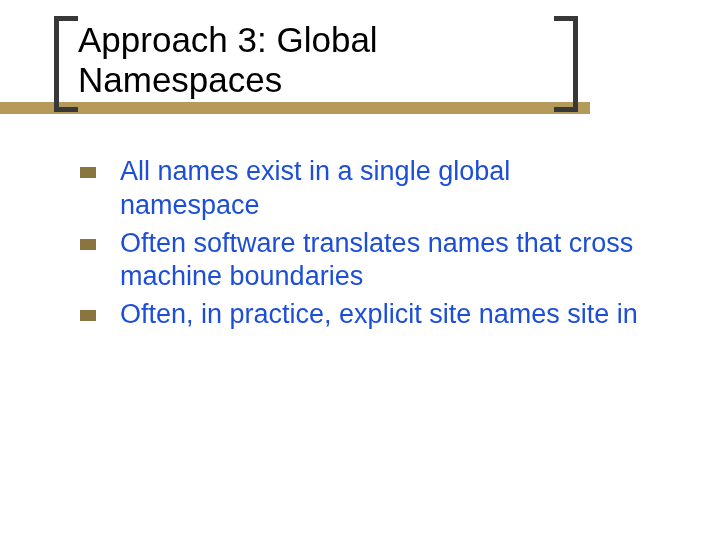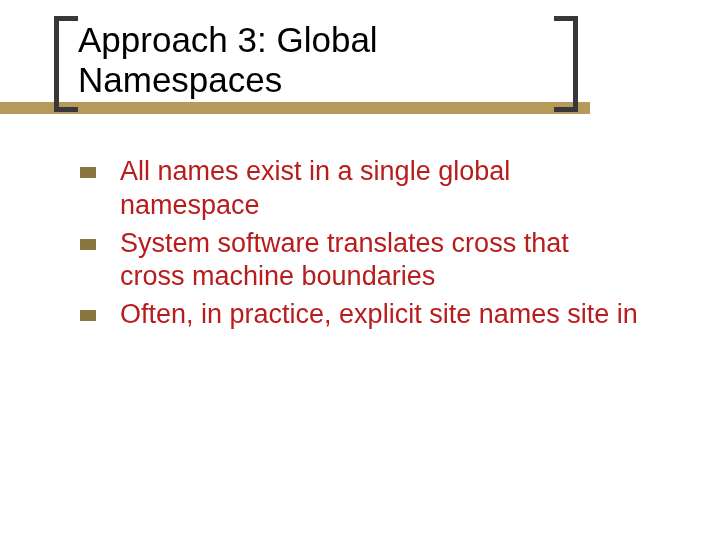--- a/index.html
+++ b/index.html
@@ -81,21 +81,21 @@
     width: 11px;
     height: 11px;
     background: #8a753f;
     margin-top: 12px;
     margin-right: 24px;
   }
   .bullet-text {
     flex: 1;
     font-size: 27px;
     line-height: 1.25;
-    color: #b91c1c;
+    color: #1d4ed8;
   }
 </style>
 </head>
 <body>
 
 <div class="slide">
 
   <div class="accent-bar"></div>
 
   <div class="title-frame">
@@ -107,21 +107,21 @@
 
   <div class="body">
 
     <div class="bullet-row">
       <div class="bullet-icon"></div>
       <div class="bullet-text">All names exist in a single global namespace</div>
     </div>
 
     <div class="bullet-row">
       <div class="bullet-icon"></div>
-      <div class="bullet-text">System software translates cross that cross machine boundaries</div>
+      <div class="bullet-text">Often software translates names that cross machine boundaries</div>
     </div>
 
     <div class="bullet-row">
       <div class="bullet-icon"></div>
       <div class="bullet-text">Often, in practice, explicit site names site in</div>
     </div>
 
   </div>
 
 </div>

